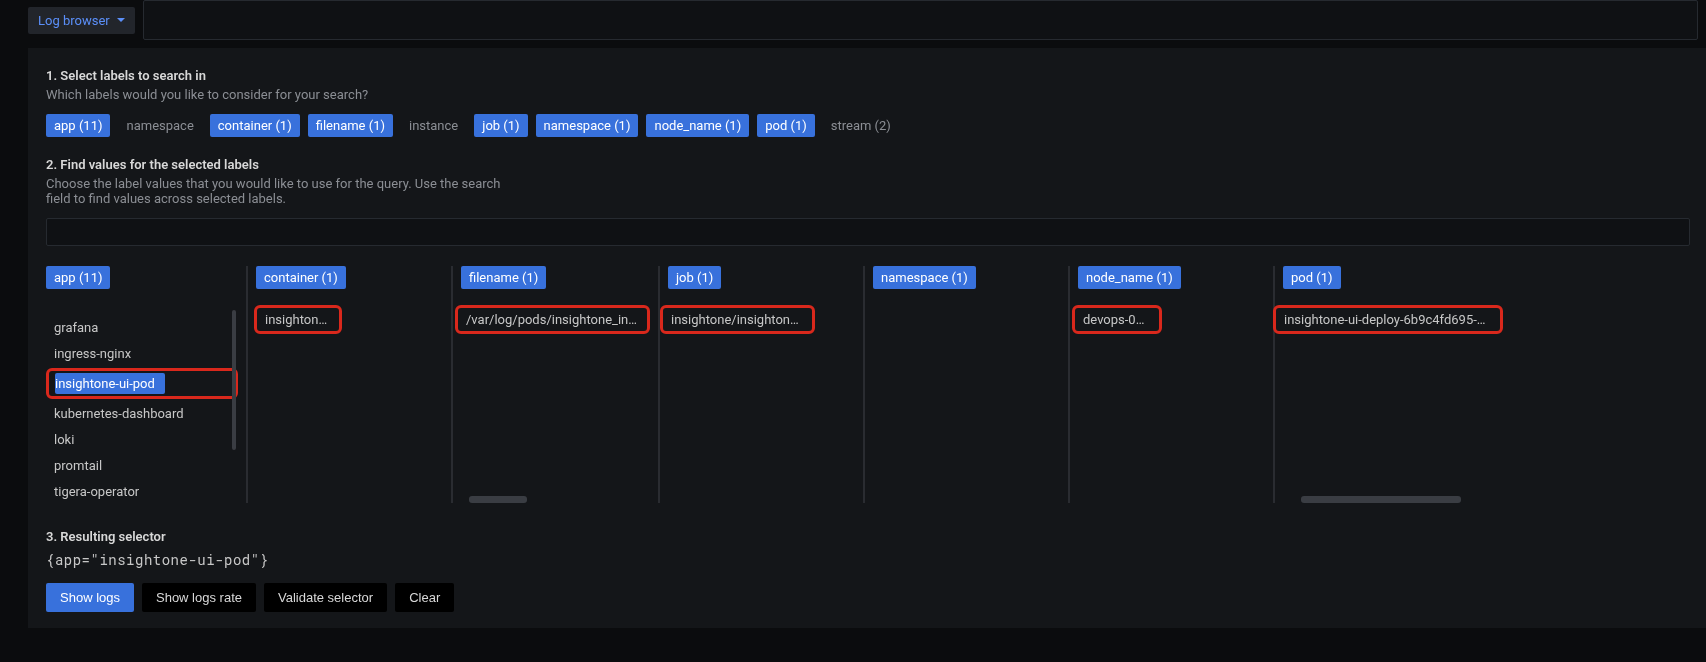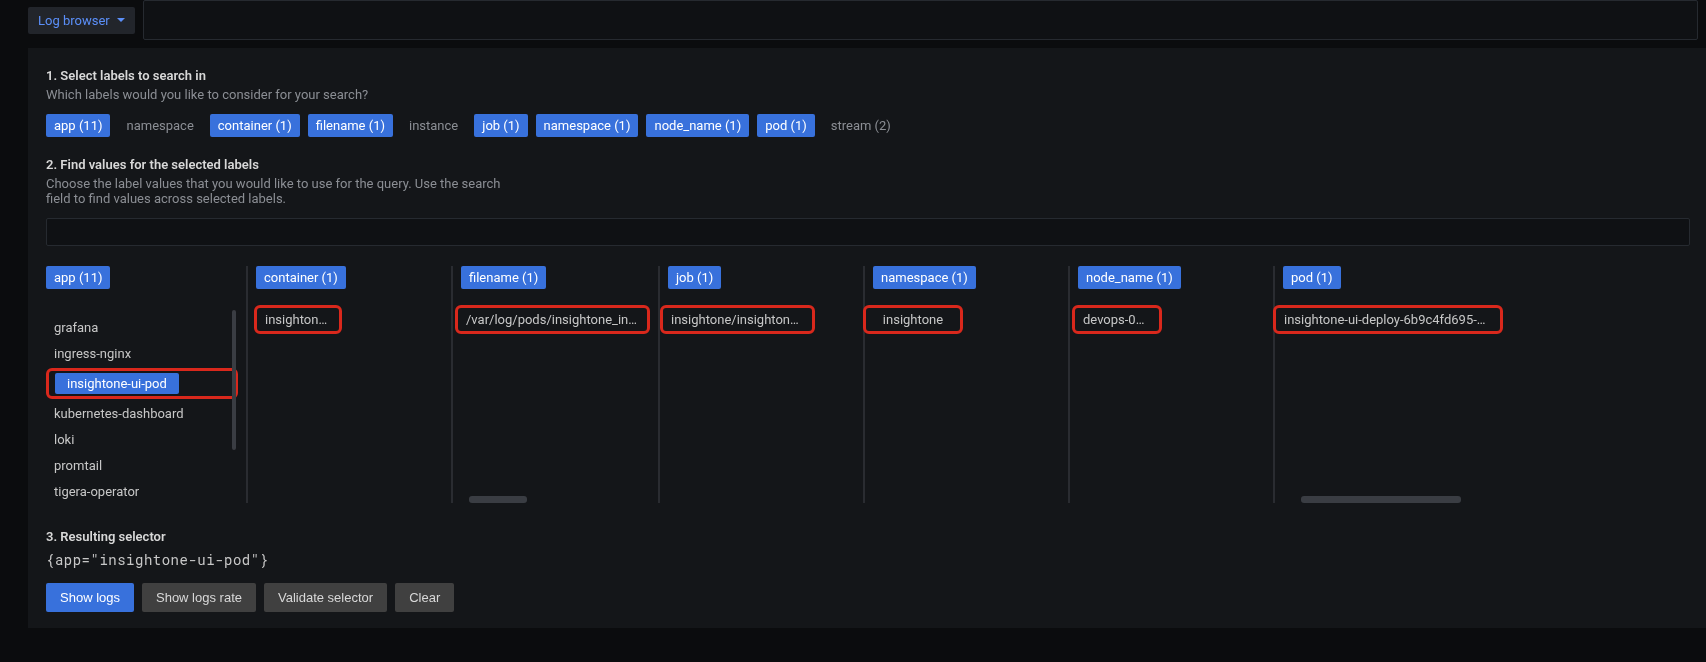--- a/index.html
+++ b/index.html
@@ -153,21 +153,21 @@
   overflow: hidden;
   text-overflow: ellipsis;
   cursor: pointer;
 }
 .redbox.with-selected {
   padding: 2px 6px;
 }
 .redbox.with-selected .inner-selected {
   background: #3871dc;
   color: #fff;
-  padding: 3px 12px;
+  padding: 3px 0;
   border-radius: 2px;
   display: inline-block;
 }
 .scroll-indicator {
   width: 4px;
   height: 140px;
   background: #3a3d43;
   position: absolute;
   right: 10px;
   top: 44px;
@@ -200,21 +200,21 @@
   font-size: 13px;
   cursor: pointer;
   border: none;
 }
 .btn.primary {
   background: #3871dc;
   color: #fff;
   font-weight: 500;
 }
 .btn.secondary {
-  background: #404040;
+  background: #000000;
   color: #d8d8d8;
 }
 </style>
 </head>
 <body>
 
 <div class="top-bar">
   <div class="log-browser-btn">
     <span>Log browser</span>
     <span class="chevron-down"></span>
@@ -281,23 +281,20 @@
       <div class="col-divider"></div>
       <div class="col">
         <div class="col-header">job (1)</div>
         <div class="value-list">
           <div class="redbox" style="width: 155px; margin-left: -8px;">insightone/insightone-ui-pod</div>
         </div>
       </div>
       <div class="col-divider"></div>
       <div class="col">
         <div class="col-header">namespace (1)</div>
-        <div class="value-list">
-          <div class="redbox" style="width: 100px; text-align: center; margin-left: -10px;">insightone</div>
-        </div>
       </div>
       <div class="col-divider"></div>
       <div class="col">
         <div class="col-header">node_name (1)</div>
         <div class="value-list">
           <div class="redbox" style="width: 90px; margin-left: -6px;">devops-0002</div>
         </div>
       </div>
       <div class="col-divider"></div>
       <div class="col" style="min-width: 230px; min-height: 214px;">

